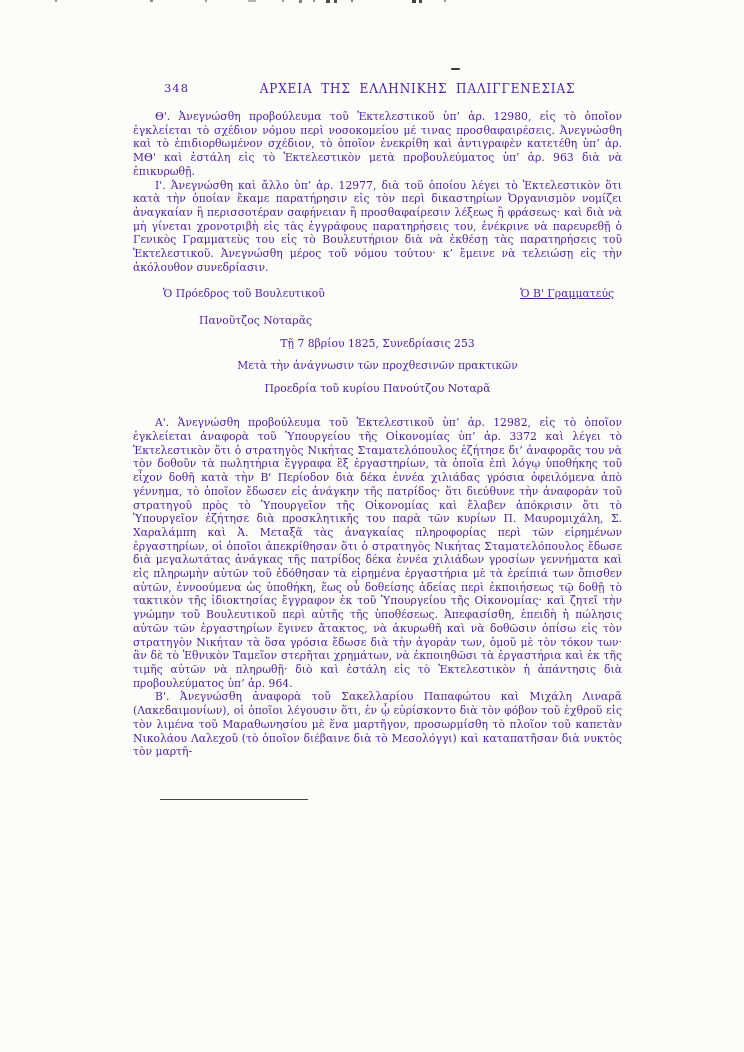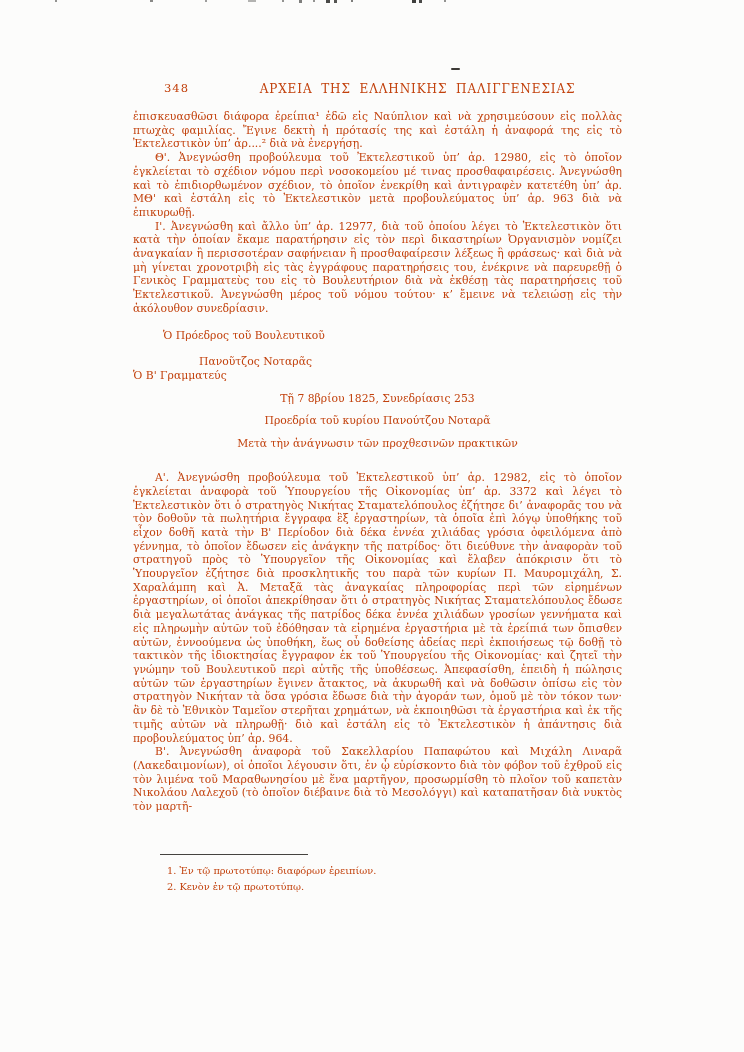--- a/index.html
+++ b/index.html
@@ -2,40 +2,40 @@
 <html lang="el"><head>
 <meta charset="utf-8">
 <style>
   html,body{margin:0;padding:0;background:#e9e9e9;}
   .page{
     position:relative;
     width:744px;height:1052px;
     background:#fcfcfb;
     overflow:hidden;
     font-family:"DejaVu Serif","Liberation Serif",serif;
-    color:#c2410c;
+    color:#4c1d95;
   }
   .speck{position:absolute;top:0;background:#2a2a28;}
   .content{position:absolute;left:133px;top:78px;width:489px;}
   .header{position:relative;height:18px;}
   .pagenum{position:absolute;left:31px;top:3px;font-size:11.5px;letter-spacing:1px;}
   .runtitle{
     position:absolute;left:calc(50% + 40px);top:4px;
     transform:translateX(-50%);
     white-space:nowrap;
     font-size:12px;letter-spacing:0.9px;word-spacing:4px;
   }
   .tilde{position:absolute;left:318px;top:-10px;width:9px;height:2px;background:#3c3a36;border-radius:1px;}
   .bodytext{margin-top:14px;font-size:10.8px;line-height:13.7px;text-align:justify;}
   .bodytext p{margin:0;text-indent:22px;}
   .bodytext p.noindent{text-indent:0;}
-  .sig{display:flex;justify-content:space-between;margin-top:13px;text-align:left;flex-direction:column;}
+  .sig{display:flex;justify-content:space-between;margin-top:13px;text-align:left;}
   .sig-left{margin-left:30px;}
   .sig-left .sig-name{margin-top:13px;margin-left:36px;}
-  .sig-right{margin-right:16px;}
+  .sig-right{margin-right:8px;text-decoration:underline;}
   .headings{margin-top:5px;text-align:center;line-height:22.5px;}
   .fnrule{margin-top:40px;margin-left:27px;width:148px;height:0;border-top:1.2px solid #45433f;}
   .footnotes{margin-top:8px;margin-left:34px;font-size:9.8px;line-height:16.5px;text-align:left;}
 </style>
 </head>
 <body>
 
 <div class="page">
 
   <span class="speck" style="left:55px;width:2px;height:2px;opacity:.5"></span>
@@ -55,42 +55,37 @@
   <div class="content">
 
     <div class="header">
       <span class="pagenum">348</span>
       <span class="runtitle">ΑΡΧΕΙΑ ΤΗΣ ΕΛΛΗΝΙΚΗΣ ΠΑΛΙΓΓΕΝΕΣΙΑΣ</span>
       <span class="tilde"></span>
     </div>
 
     <div class="bodytext">
 
-      <p class="noindent">ἐπισκευασθῶσι διάφορα ἐρείπια¹ ἐδῶ εἰς Ναύπλιον καὶ νὰ χρησιμεύσουν εἰς πολλὰς πτωχὰς φαμιλίας. Ἔγινε δεκτὴ ἡ πρότασίς της καὶ ἐστάλη ἡ ἀναφορά της εἰς τὸ Ἐκτελεστικὸν ὑπ’ ἀρ....² διὰ νὰ ἐνεργήσῃ.</p>
       <p>Θ'. Ἀνεγνώσθη προβούλευμα τοῦ Ἐκτελεστικοῦ ὑπ’ ἀρ. 12980, εἰς τὸ ὁποῖον ἐγκλείεται τὸ σχέδιον νόμου περὶ νοσοκομείου μέ τινας προσθαφαιρέσεις. Ἀνεγνώσθη καὶ τὸ ἐπιδιορθωμένον σχέδιον, τὸ ὁποῖον ἐνεκρίθη καὶ ἀντιγραφὲν κατετέθη ὑπ’ ἀρ. ΜΘ' καὶ ἐστάλη εἰς τὸ Ἐκτελεστικὸν μετὰ προβουλεύματος ὑπ’ ἀρ. 963 διὰ νὰ ἐπικυρωθῇ.</p>
       <p>Ι'. Ἀνεγνώσθη καὶ ἄλλο ὑπ’ ἀρ. 12977, διὰ τοῦ ὁποίου λέγει τὸ Ἐκτελεστικὸν ὅτι κατὰ τὴν ὁποίαν ἔκαμε παρατήρησιν εἰς τὸν περὶ δικαστηρίων Ὀργανισμὸν νομίζει ἀναγκαίαν ἢ περισσοτέραν σαφήνειαν ἢ προσθαφαίρεσιν λέξεως ἢ φράσεως· καὶ διὰ νὰ μὴ γίνεται χρονοτριβὴ εἰς τὰς ἐγγράφους παρατηρήσεις του, ἐνέκρινε νὰ παρευρεθῇ ὁ Γενικὸς Γραμματεὺς του εἰς τὸ Βουλευτήριον διὰ νὰ ἐκθέσῃ τὰς παρατηρήσεις τοῦ Ἐκτελεστικοῦ. Ἀνεγνώσθη μέρος τοῦ νόμου τούτου· κ’ ἔμεινε νὰ τελειώσῃ εἰς τὴν ἀκόλουθον συνεδρίασιν.</p>
 
       <div class="sig">
         <div class="sig-left">
           <div>Ὁ Πρόεδρος τοῦ Βουλευτικοῦ</div>
           <div class="sig-name">Πανοῦτζος Νοταρᾶς</div>
         </div>
         <div class="sig-right">Ὁ Β' Γραμματεύς</div>
       </div>
 
       <div class="headings">
         <div>Τῇ 7 8βρίου 1825, Συνεδρίασις 253</div>
+        <div>Μετὰ τὴν ἀνάγνωσιν τῶν προχθεσινῶν πρακτικῶν</div>
         <div>Προεδρία τοῦ κυρίου Πανούτζου Νοταρᾶ</div>
-        <div>Μετὰ τὴν ἀνάγνωσιν τῶν προχθεσινῶν πρακτικῶν</div>
       </div>
 
       <p style="margin-top:16px">Α'. Ἀνεγνώσθη προβούλευμα τοῦ Ἐκτελεστικοῦ ὑπ’ ἀρ. 12982, εἰς τὸ ὁποῖον ἐγκλείεται ἀναφορὰ τοῦ Ὑπουργείου τῆς Οἰκονομίας ὑπ’ ἀρ. 3372 καὶ λέγει τὸ Ἐκτελεστικὸν ὅτι ὁ στρατηγὸς Νικήτας Σταματελόπουλος ἐζήτησε δι’ ἀναφορᾶς του νὰ τὸν δοθοῦν τὰ πωλητήρια ἔγγραφα ἓξ ἐργαστηρίων, τὰ ὁποῖα ἐπὶ λόγῳ ὑποθήκης τοῦ εἶχον δοθῆ κατὰ τὴν Β' Περίοδον διὰ δέκα ἐννέα χιλιάδας γρόσια ὀφειλόμενα ἀπὸ γέννημα, τὸ ὁποῖον ἔδωσεν εἰς ἀνάγκην τῆς πατρίδος· ὅτι διεύθυνε τὴν ἀναφορὰν τοῦ στρατηγοῦ πρὸς τὸ Ὑπουργεῖον τῆς Οἰκονομίας καὶ ἔλαβεν ἀπόκρισιν ὅτι τὸ Ὑπουργεῖον ἐζήτησε διὰ προσκλητικῆς του παρὰ τῶν κυρίων Π. Μαυρομιχάλη, Σ. Χαραλάμπη καὶ Ἀ. Μεταξᾶ τὰς ἀναγκαίας πληροφορίας περὶ τῶν εἰρημένων ἐργαστηρίων, οἱ ὁποῖοι ἀπεκρίθησαν ὅτι ὁ στρατηγὸς Νικήτας Σταματελόπουλος ἔδωσε διὰ μεγαλωτάτας ἀνάγκας τῆς πατρίδος δέκα ἐννέα χιλιάδων γροσίων γεννήματα καὶ εἰς πληρωμὴν αὐτῶν τοῦ ἐδόθησαν τὰ εἰρημένα ἐργαστήρια μὲ τὰ ἐρείπιά των ὄπισθεν αὐτῶν, ἐννοούμενα ὡς ὑποθήκη, ἕως οὗ δοθείσης ἀδείας περὶ ἐκποιήσεως τῷ δοθῇ τὸ τακτικὸν τῆς ἰδιοκτησίας ἔγγραφον ἐκ τοῦ Ὑπουργείου τῆς Οἰκονομίας· καὶ ζητεῖ τὴν γνώμην τοῦ Βουλευτικοῦ περὶ αὐτῆς τῆς ὑποθέσεως. Ἀπεφασίσθη, ἐπειδὴ ἡ πώλησις αὐτῶν τῶν ἐργαστηρίων ἔγινεν ἄτακτος, νὰ ἀκυρωθῆ καὶ νὰ δοθῶσιν ὀπίσω εἰς τὸν στρατηγὸν Νικήταν τὰ ὅσα γρόσια ἔδωσε διὰ τὴν ἀγοράν των, ὁμοῦ μὲ τὸν τόκον των· ἂν δὲ τὸ Ἐθνικὸν Ταμεῖον στερῆται χρημάτων, νὰ ἐκποιηθῶσι τὰ ἐργαστήρια καὶ ἐκ τῆς τιμῆς αὐτῶν νὰ πληρωθῇ· διὸ καὶ ἐστάλη εἰς τὸ Ἐκτελεστικὸν ἡ ἀπάντησις διὰ προβουλεύματος ὑπ’ ἀρ. 964.</p>
       <p>Β'. Ἀνεγνώσθη ἀναφορὰ τοῦ Σακελλαρίου Παπαφώτου καὶ Μιχάλη Λιναρᾶ (Λακεδαιμονίων), οἱ ὁποῖοι λέγουσιν ὅτι, ἐν ᾧ εὑρίσκοντο διὰ τὸν φόβον τοῦ ἐχθροῦ εἰς τὸν λιμένα τοῦ Μαραθωνησίου μὲ ἕνα μαρτῆγον, προσωρμίσθη τὸ πλοῖον τοῦ καπετὰν Νικολάου Λαλεχοῦ (τὸ ὁποῖον διέβαινε διὰ τὸ Μεσολόγγι) καὶ καταπατῆσαν διὰ νυκτὸς τὸν μαρτῆ-</p>
 
       <div class="fnrule"></div>
-      <div class="footnotes">
-        <div>1. Ἐν τῷ πρωτοτύπῳ: διαφόρων ἐρειπίων.</div>
-        <div>2. Κενὸν ἐν τῷ πρωτοτύπῳ.</div>
-      </div>
 
     </div>
   </div>
 </div>
 
 </body></html>

